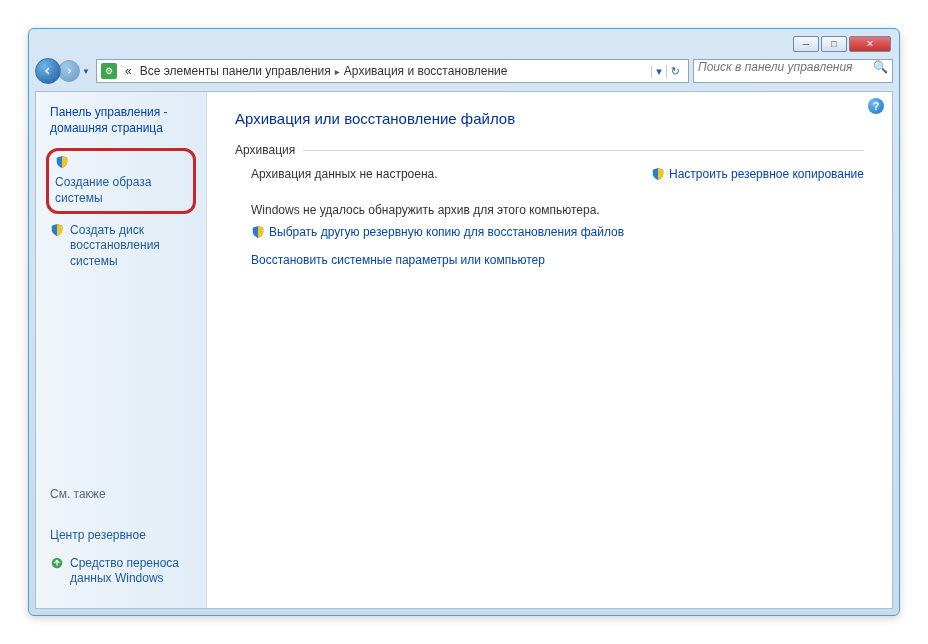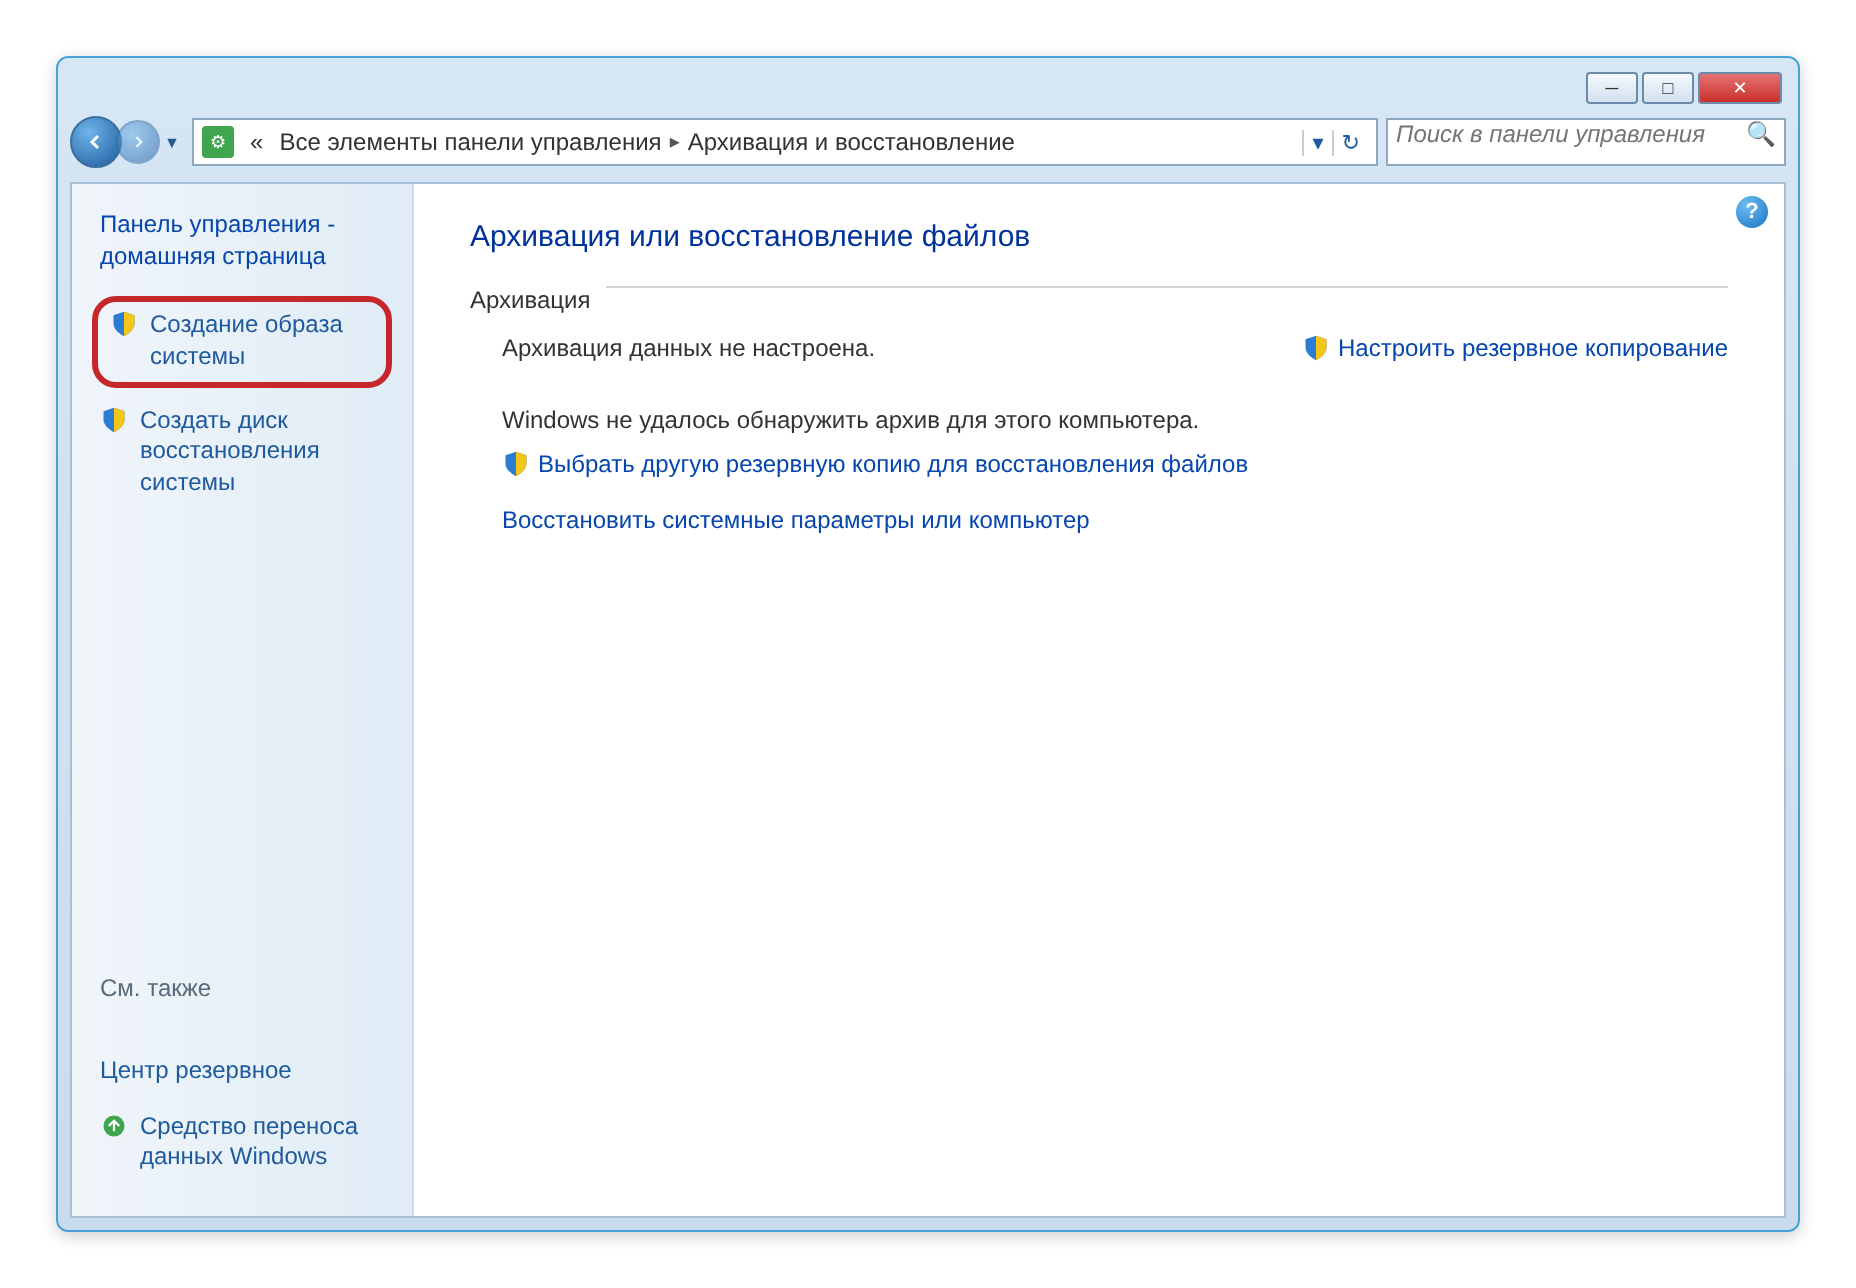--- a/index.html
+++ b/index.html
@@ -89,35 +89,36 @@
     }
     .sidebar-home { color: #1e5a9c; font-size: 12px; line-height: 1.35; margin-bottom: 12px; padding-left: 4px; }
     .side-link {
       display: flex; align-items: flex-start; gap: 6px;
       color: #1e5a9c; font-size: 12px; line-height: 1.3;
       padding: 3px 4px; margin-bottom: 6px; cursor: default;
     }
     .side-link.highlighted {
       border: 3px solid #c6272b; border-radius: 12px;
       padding: 4px 6px;
+      flex-direction: column;
     }
     .shield-icon {
       width:14px;height:14px;flex-shrink:0;
       display:flex;align-items:center;justify-content:center;
     }
     .shield-icon svg { width:14px; height:14px; }
     .sidebar-spacer { flex: 1; }
     .see-also { font-size: 12px; color: #5a6a7a; margin-bottom: 24px; padding-left:4px; }
     .main {
       flex: 1; padding: 18px 28px; font-size: 12px; color: #333;
     }
     .main-heading { font-size: 15px; color: #003399; margin-bottom: 16px; font-weight: normal; }
     .section { margin-bottom: 22px; }
     .section-head {
-      display: flex; margin-bottom: 10px;
+      display: flex; align-items: center; margin-bottom: 10px;
     }
     .section-title { font-size: 12px; color: #333; padding-right: 8px; }
     .section-line { flex:1; height:1px; background:#cfd6dc; }
     .section-body { padding-left: 16px; }
     .section-row {
       display: flex; justify-content: space-between; align-items: center;
       margin-bottom: 6px;
     }
     .link { color: #0646ad; cursor: default; }
     .link-with-icon { display:flex; gap:4px; align-items:center; }

